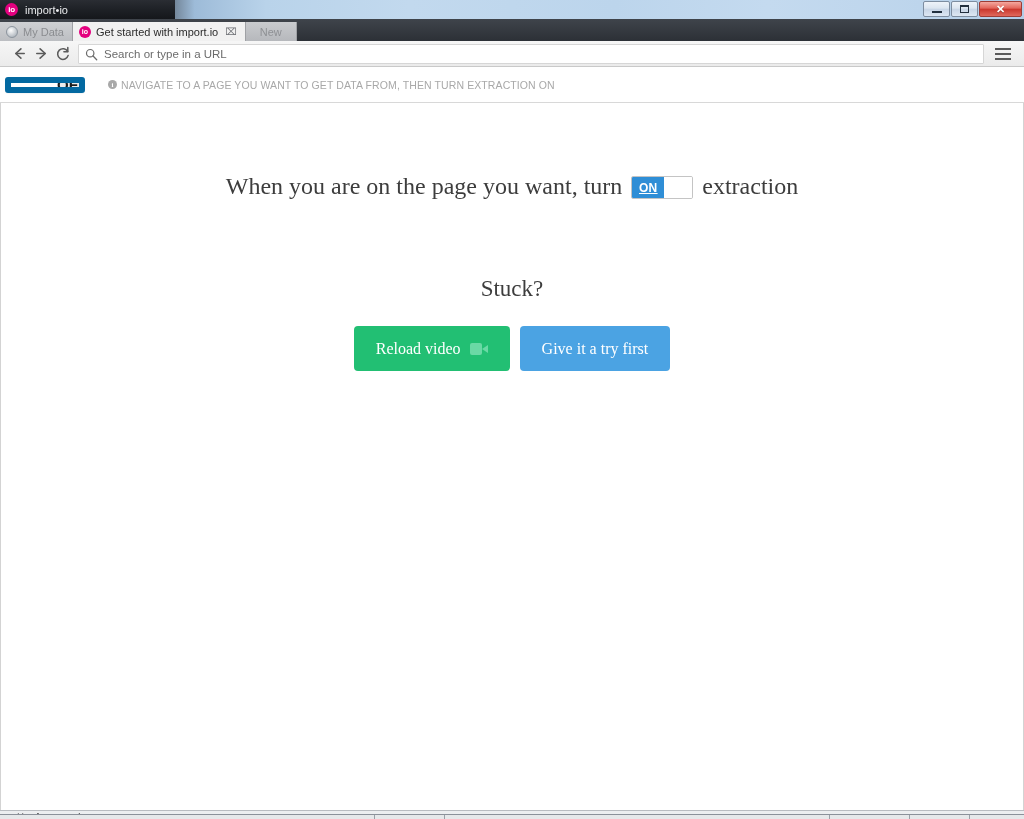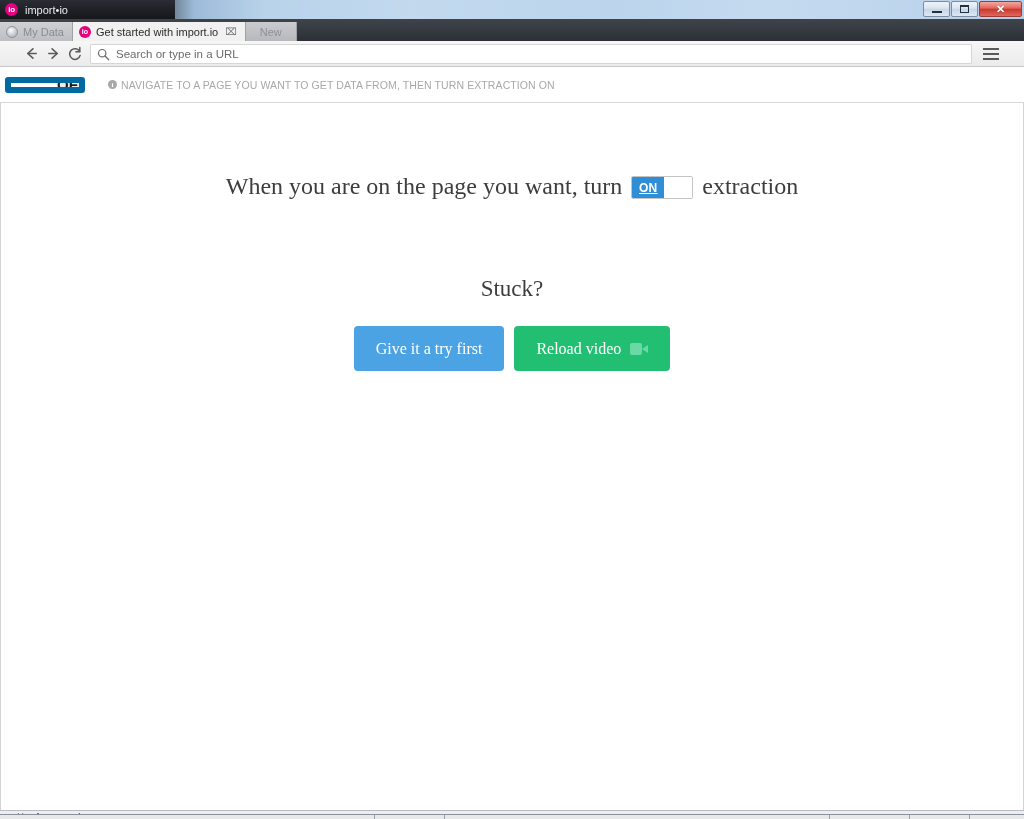--- a/index.html
+++ b/index.html
@@ -129,21 +129,21 @@
   .tabbar-filler { flex: 1 1 auto; }
 
   
   .navbar {
     position: relative;
     height: 26px;
     background: linear-gradient(to bottom, #f6f6f6 0%, #ebebeb 100%);
     border-bottom: 1px solid #c9c9c9;
     display: flex;
     align-items: center;
-    padding: 0 20px;
+    padding: 0 8px;
   }
   .nav-btn {
     width: 22px; height: 22px;
     display: flex; align-items: center; justify-content: center;
     color: #5b5b5b;
     font-size: 15px;
     line-height: 1;
   }
   .url-field {
     flex: 1 1 auto;
@@ -462,30 +462,30 @@
           <span class="on">ON</span>
           <span class="off-knob"></span>
         </span>
         <span>extraction</span>
       </div>
     </div>
 
     <div class="stuck">Stuck?</div>
 
     <div class="cta-row">
-      <button class="btn btn-try">
-        <span>Give it a try first</span>
-      </button>
       <button class="btn btn-reload">
         <span>Reload video</span>
         <span class="video-icon">
           <span class="body"></span>
           <span class="lens"></span>
         </span>
       </button>
+      <button class="btn btn-try">
+        <span>Give it a try first</span>
+      </button>
     </div>
 
   </div>
 
   <div class="statusbar">
     <span class="status-text">Waiting for s.youtube.com...</span>
   </div>
 
   <div class="taskbar">
     <span class="taskbar-seg" style="width:375px"></span>

